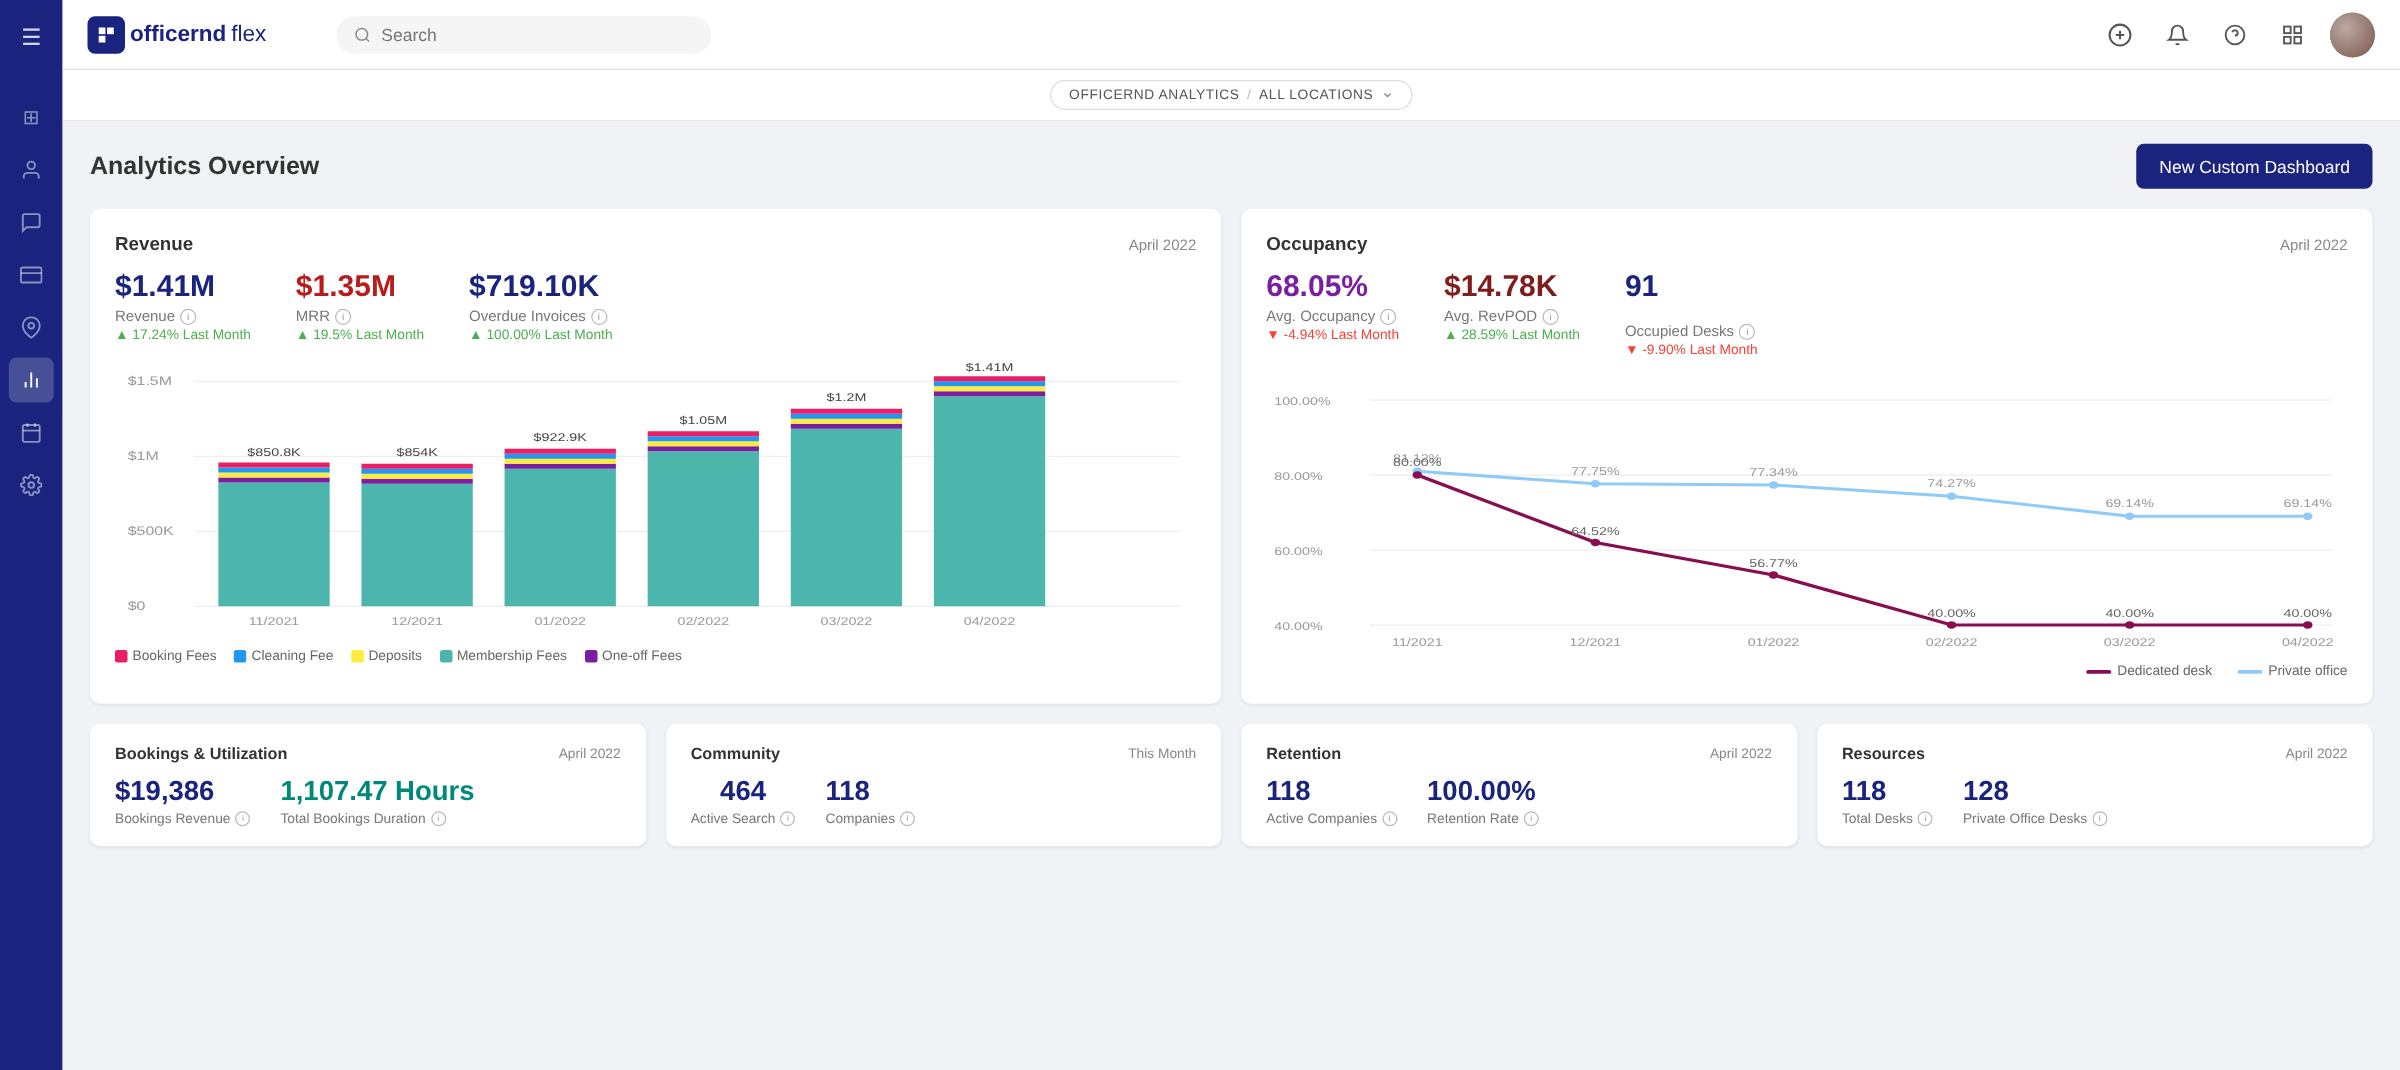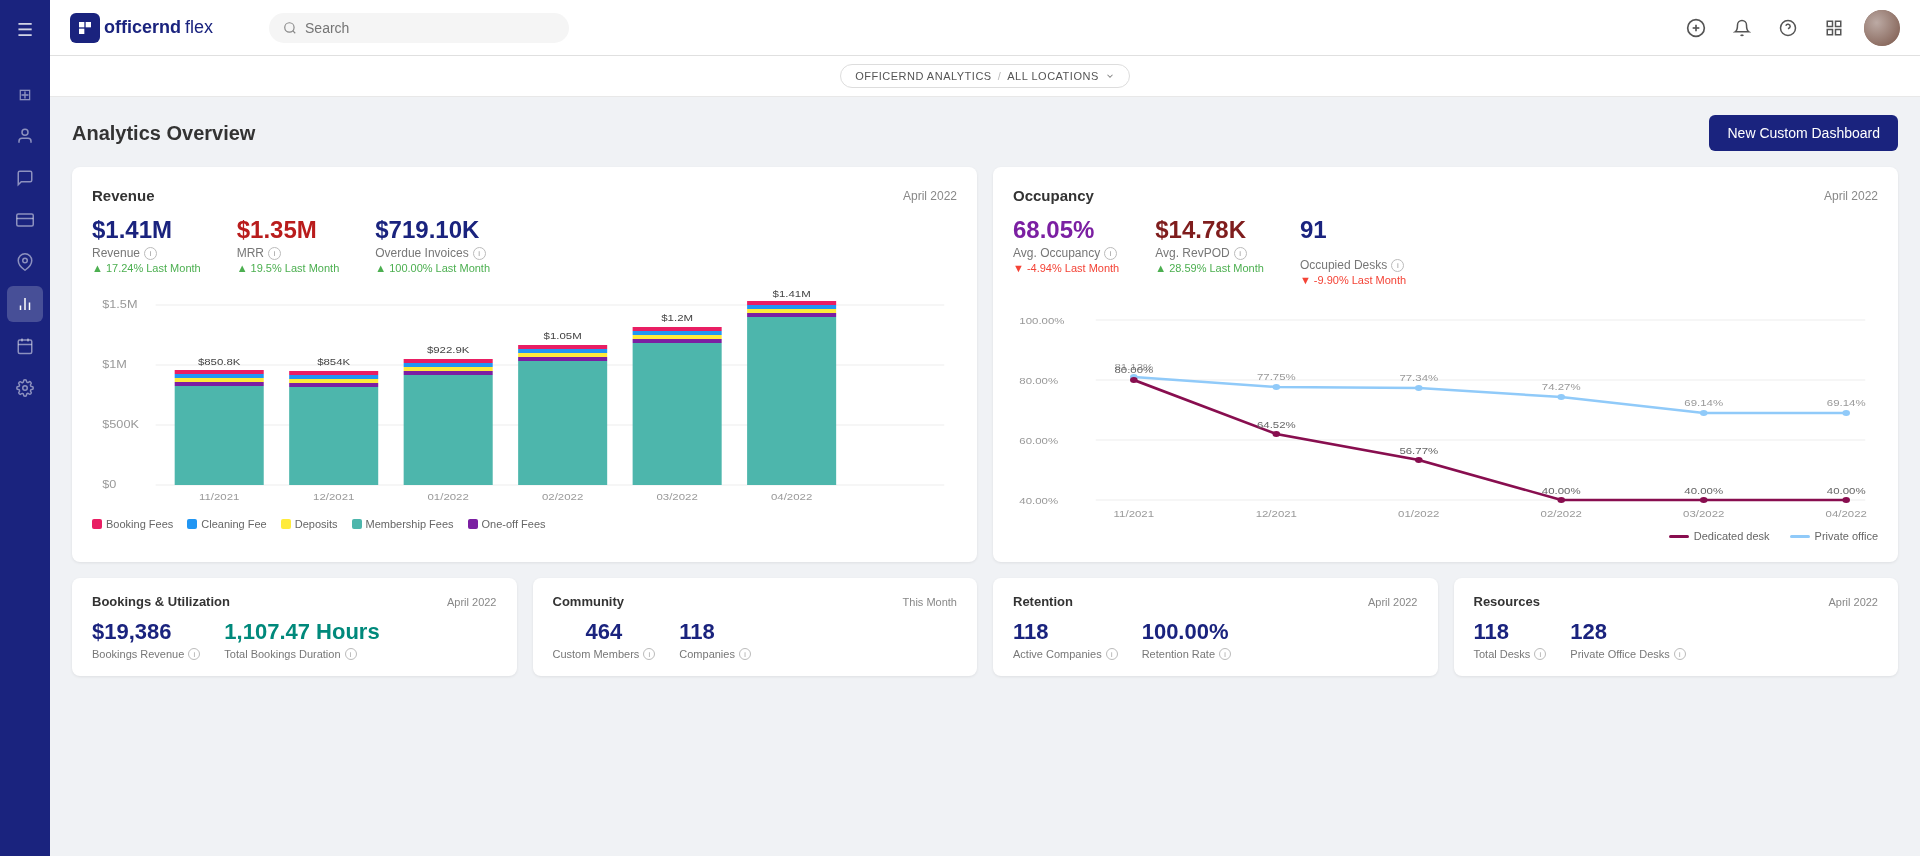--- a/index.html
+++ b/index.html
@@ -407,21 +407,21 @@
 
       <div style="background:#fff;border-radius:8px;padding:16px 20px;box-shadow:0 1px 3px rgba(0,0,0,0.08);">
         <div style="display:flex;justify-content:space-between;align-items:center;margin-bottom:10px;">
           <span style="font-size:13px;font-weight:600;color:#333;">Community</span>
           <span style="font-size:11px;color:#888;">This Month</span>
         </div>
         <div style="display:flex;gap:24px;">
           <div>
             <div style="font-size:22px;font-weight:700;color:#1a237e;text-align:center;">464</div>
             <div style="display:flex;align-items:center;gap:4px;margin-top:3px;">
-              <span style="font-size:11px;color:#777;">Custom Members</span>
+              <span style="font-size:11px;color:#777;">Active Search</span>
               <span style="display:inline-flex;align-items:center;justify-content:center;width:12px;height:12px;border-radius:50%;border:1px solid #bbb;font-size:7px;color:#999;cursor:pointer;">i</span>
             </div>
           </div>
           <div>
             <div style="font-size:22px;font-weight:700;color:#1a237e;">118</div>
             <div style="display:flex;align-items:center;gap:4px;margin-top:3px;">
               <span style="font-size:11px;color:#777;">Companies</span>
               <span style="display:inline-flex;align-items:center;justify-content:center;width:12px;height:12px;border-radius:50%;border:1px solid #bbb;font-size:7px;color:#999;cursor:pointer;">i</span>
             </div>
           </div>

